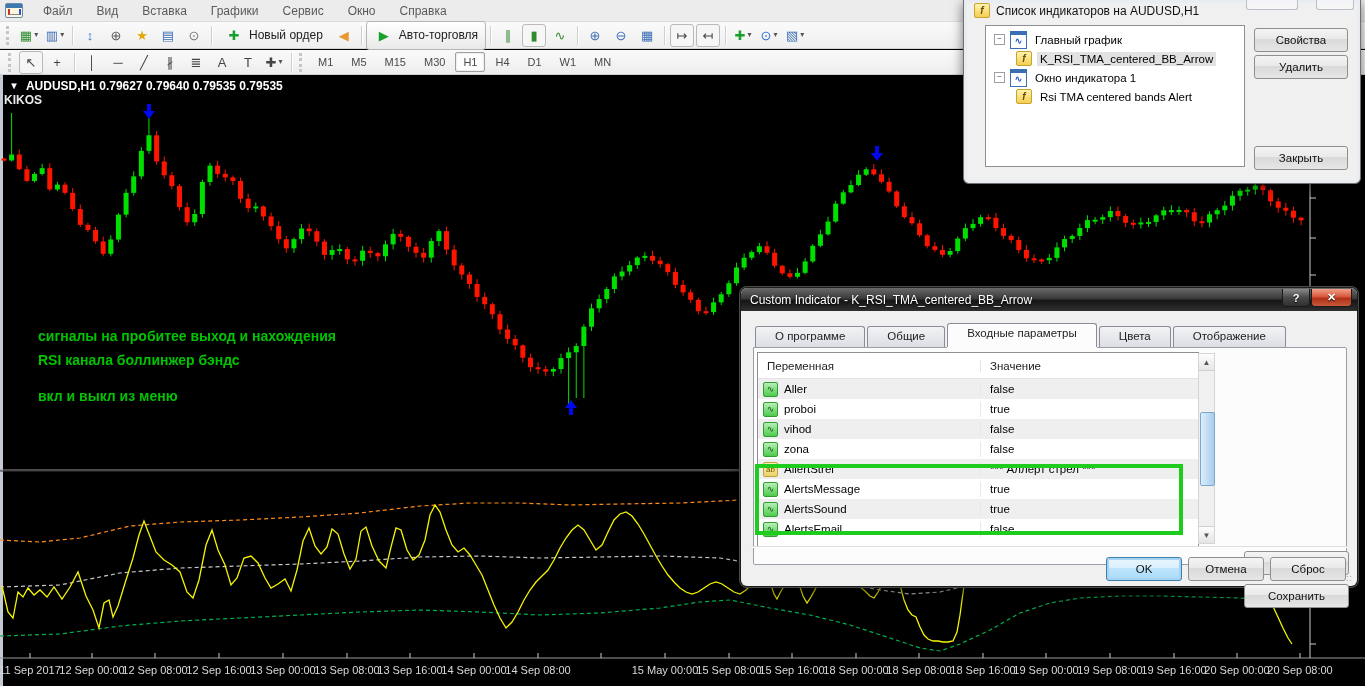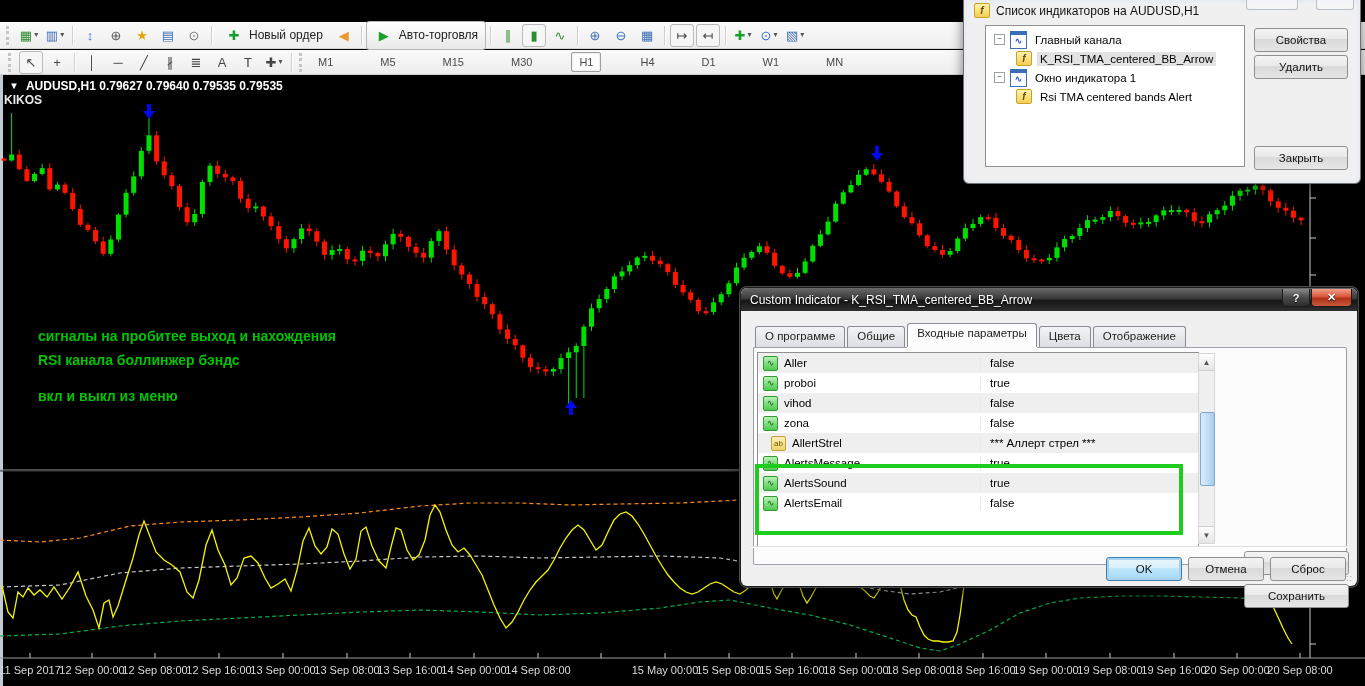--- a/index.html
+++ b/index.html
@@ -66,52 +66,64 @@
   .dlg-custom{position:absolute;left:741px;top:288px;width:616px;height:298px;z-index:11;
     background:#f0f0f0;border-radius:6px;box-shadow:0 0 0 1px #1c1c1c,0 0 0 2px #4a4a4a,0 6px 18px rgba(0,0,0,.7);}
   .dlg-custom .titlebar{height:23px;border-radius:6px 6px 0 0;display:flex;align-items:center;
     background:linear-gradient(#6a6a6a,#3a3a3a 45%,#161616 55%,#303030);color:#fff;font-size:12px;padding-left:9px;
     text-shadow:0 1px 2px #000;}
   .cap2{position:absolute;top:1px;height:17px;display:flex;align-items:center;justify-content:center;
     color:#fff;font-size:11px;font-weight:700;border:1px solid #1a1a1a;border-top:none;border-radius:0 0 4px 4px;text-shadow:0 1px 1px #000;}
   .cap2.help{left:541px;width:26px;background:linear-gradient(#8a8a8a,#4a4a4a 50%,#2e2e2e);}
   .cap2.close{left:570px;width:39px;background:linear-gradient(#f0a08a,#d9573b 45%,#b03018 55%,#c85a3a);}
   .tabs{position:absolute;left:14px;top:36px;display:flex;align-items:flex-end;height:23px;font-size:11.5px;color:#222;}
-  .tab{padding:3px 9px 4px;border:1px solid #898c95;border-bottom:none;border-radius:3px 3px 0 0;
+  .tab{padding:3px 19px 4px;border:1px solid #898c95;border-bottom:none;border-radius:3px 3px 0 0;
     background:linear-gradient(#f2f3f5,#dcdee4);margin-right:2px;height:13px;}
   .tab.active{background:#fcfcfc;height:16px;position:relative;z-index:2;box-shadow:0 2px 0 #fcfcfc;}
   .tab-line{position:absolute;left:12px;top:59px;width:592px;height:216px;border:1px solid #9b9ea6;background:#fcfcfc;border-radius:0 2px 2px 2px;}
   .param-table{position:absolute;left:16px;top:64px;width:456px;height:481px;}
   .param-box{position:absolute;left:0;top:0;width:440px;height:193px;background:#fff;border:1px solid #8e8f8f;overflow:hidden;}
   .param-head{display:flex;height:25px;align-items:center;font-size:11.5px;color:#222;border-bottom:1px solid #e4e4e4;}
   .param-head .c1{width:223px;padding-left:9px;border-right:1px solid #e4e4e4;box-sizing:border-box;}
   .param-head .c2{flex:1;padding-left:9px;}
   .param-row{display:flex;height:20px;align-items:center;font-size:11.5px;color:#000;}
   .param-row:nth-child(odd){background:#efefef;}
   .param-row .c1{width:223px;display:flex;align-items:center;gap:6px;padding-left:5px;border-right:1px solid #e8e8e8;box-sizing:border-box;}
   .param-row .c2{flex:1;padding-left:9px;}
   .p-ico{display:inline-flex;width:13px;height:13px;border-radius:2px;align-items:center;justify-content:center;font-size:9px;}
   .p-ico.bool{background:linear-gradient(#b8f0b8,#4ec94e);border:1px solid #2f9e2f;color:#0a5c0a;}
-  .p-ico.str{background:linear-gradient(#fdf2b5,#ecd36a);border:1px solid #bfa23a;color:#6b5200;font-weight:400;font-size:8px;margin-left:8px;}
+  .p-ico.str{background:linear-gradient(#fdf2b5,#ecd36a);border:1px solid #bfa23a;color:#6b5200;font-weight:400;font-size:8px;}
   .hl-box{position:absolute;left:-2px;top:112px;width:420px;height:63px;border:4px solid #1ecc1e;z-index:5;pointer-events:none;}
   .vscroll{position:absolute;left:441px;top:1px;width:17px;height:191px;background:#f0f0f0;border:1px solid #d5d5d5;box-sizing:border-box;}
   .vs-btn{height:16px;display:flex;align-items:center;justify-content:center;font-size:8px;color:#555;
     background:linear-gradient(#fdfdfd,#e5e5e5);border-bottom:1px solid #cfcfcf;}
   .vs-btn.bottom{position:absolute;bottom:0;width:100%;border-top:1px solid #cfcfcf;border-bottom:none;}
   .vs-thumb{position:absolute;left:1px;top:58px;width:13px;height:72px;border:1px solid #7da7cd;border-radius:2px;
     background:linear-gradient(90deg,#dcedfc,#a9cdee);}
   .side2{position:absolute;width:103px;height:22px;left:487px;}
   .foot-sep{position:absolute;left:10px;top:258px;width:596px;height:1px;background:#dddddd;box-shadow:0 1px 0 #ffffff;}
   .grip2{position:absolute;right:4px;bottom:3px;color:#9a9a9a;font-size:9px;letter-spacing:1px;}
 </style>
 </head>
 <body>
 
 <div class="screen">
 
+  <div class="menubar">
+    <span class="mt-logo"></span>
+    <span id="menu-items" style="display: flex;">
+        <span class="menu-item">Файл</span>
+        <span class="menu-item">Вид</span>
+        <span class="menu-item">Вставка</span>
+        <span class="menu-item">Графики</span>
+        <span class="menu-item">Сервис</span>
+        <span class="menu-item">Окно</span>
+        <span class="menu-item">Справка</span>
+      </span>
+  </div>
 
   <div class="toolbar">
     <span class="grip"></span>
     <span id="tb-a" style="display:flex;align-items:center;">
         <span class="icon-tile">
           <span style="color:#2e8b2e">▦</span>
           <span class="dd">▾</span>
         </span>
         <span class="icon-tile">
           <span style="color:#3b6fb5">▥</span>
@@ -226,21 +238,21 @@
         <span class="icon-tile">
           <span class="tool-glyph">T</span>
         </span>
         <span class="icon-tile">
           <span class="tool-glyph">✚</span>
           <span class="dd">▾</span>
         </span>
         <span class="tb-sep"></span>
       </span>
     <span class="grip"></span>
-    <span id="tframes" style="display:flex;align-items:flex-end;gap:29px;">
+    <span id="tframes" style="display:flex;align-items:flex-end;">
         <span class="tf-btn">M1</span>
         <span class="tf-btn">M5</span>
         <span class="tf-btn">M15</span>
         <span class="tf-btn">M30</span>
         <span class="tf-btn active">H1</span>
         <span class="tf-btn">H4</span>
         <span class="tf-btn">D1</span>
         <span class="tf-btn">W1</span>
         <span class="tf-btn">MN</span>
       </span>
@@ -670,21 +682,21 @@
     <div class="titlebar">
       <span class="fx-ico">f</span>
       <span>Список индикаторов на AUDUSD,H1</span>
       <span class="cap-btn" style="left:282px;width:50px"></span>
       <span class="cap-btn" style="left:352px;width:36px"></span>
     </div>
     <div class="ind-list" id="ind-tree">
         <div class="tree-row">
           <span class="expander">−</span>
           <span class="chartwin-ico">∿</span>
-          <span class="lbl">Главный канала</span>
+          <span class="lbl">Главный график</span>
         </div>
         <div class="tree-row child">
           <span class="fx-ico">f</span>
           <span class="lbl selected">K_RSI_TMA_centered_BB_Arrow</span>
         </div>
         <div class="tree-row">
           <span class="expander">−</span>
           <span class="chartwin-ico">∿</span>
           <span class="lbl">Окно индикатора 1</span>
         </div>
@@ -709,20 +721,24 @@
         <span class="tab">О программе</span>
         <span class="tab">Общие</span>
         <span class="tab active">Входные параметры</span>
         <span class="tab">Цвета</span>
         <span class="tab">Отображение</span>
       </div>
     <div class="tab-line"></div>
 
     <div class="param-table">
       <div class="param-box">
+        <div class="param-head">
+          <span class="c1">Переменная</span>
+          <span class="c2">Значение</span>
+        </div>
         <div id="param-rows">
             <div class="param-row">
               <span class="c1">
                 <span class="p-ico bool">∿</span>
                 <span>Aller</span>
               </span>
               <span class="c2">false</span>
             </div>
             <div class="param-row">
               <span class="c1">

